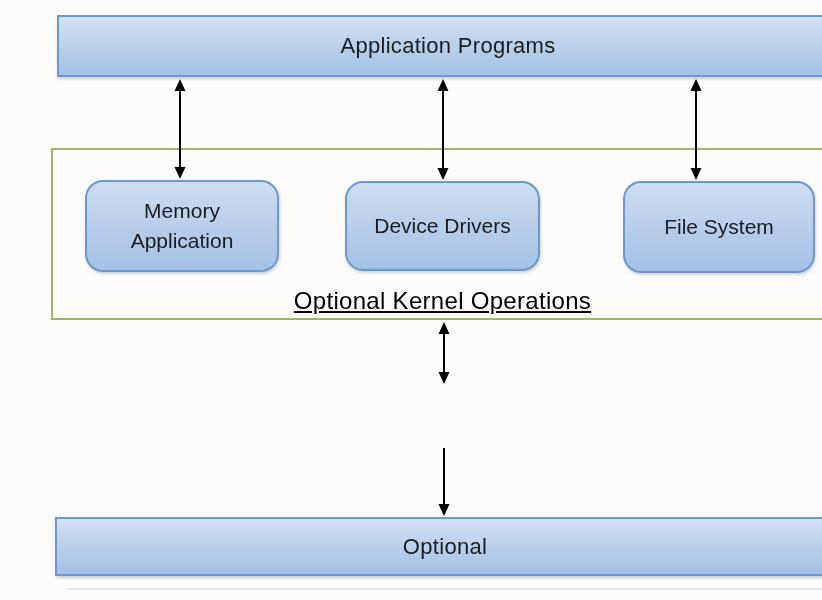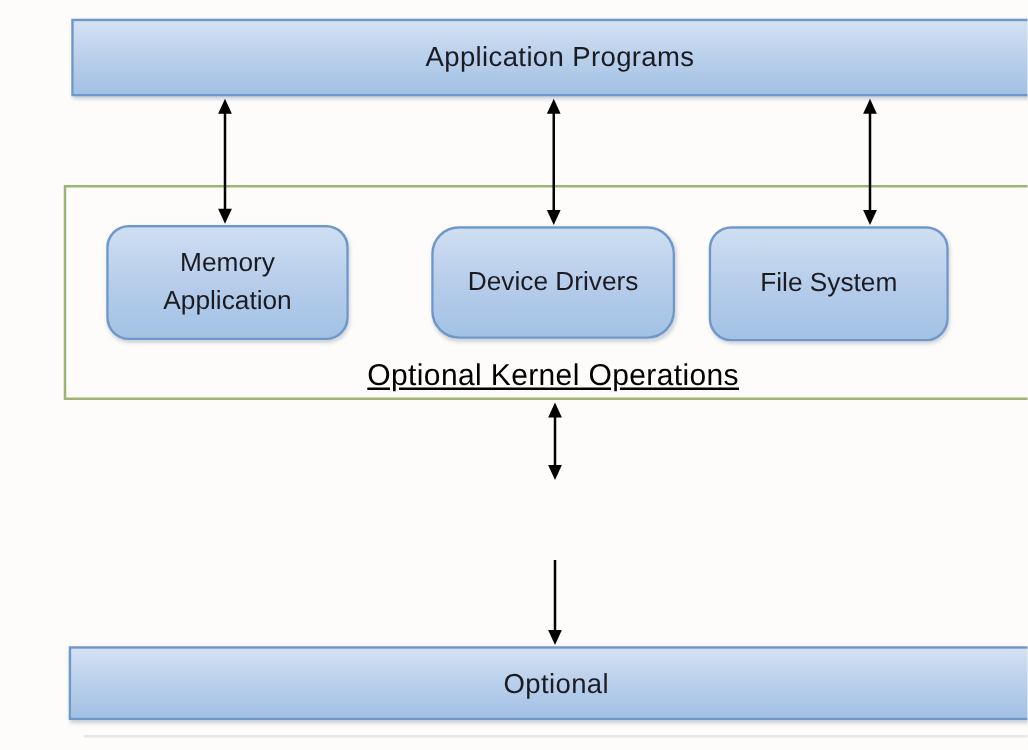--- a/index.html
+++ b/index.html
@@ -57,22 +57,22 @@
     padding: 0 24px;
     background: linear-gradient(180deg, #cfdff2 0%, #b7cdea 50%, #a2c2e5 100%);
     border: 2px solid #6e97ca;
     border-radius: 18px;
     box-shadow: 1px 2px 3px rgba(100,120,145,0.3);
     font-size: 21px;
     line-height: 1.45;
     color: #1b1b22;
   }
   #memory-node { left: 58px;  top: 180px; width: 194px; height: 92px; }
-  #device-node { left: 318px; top: 181px; width: 195px; height: 90px; border-radius: 22px; }
-  #file-node   { left: 540px; top: 181px; width: 192px; height: 92px; }
+  #device-node { left: 318px; top: 181px; width: 195px; height: 90px; }
+  #file-node   { left: 596px; top: 181px; width: 192px; height: 92px; }
   #arrow-layer {
     position: absolute;
     left: 0; top: 0;
     width: 822px; height: 600px;
     pointer-events: none;
   }
   .bottom-artifact {
     position: absolute;
     left: 40px; right: 20px; top: 588px;
     height: 2px;

